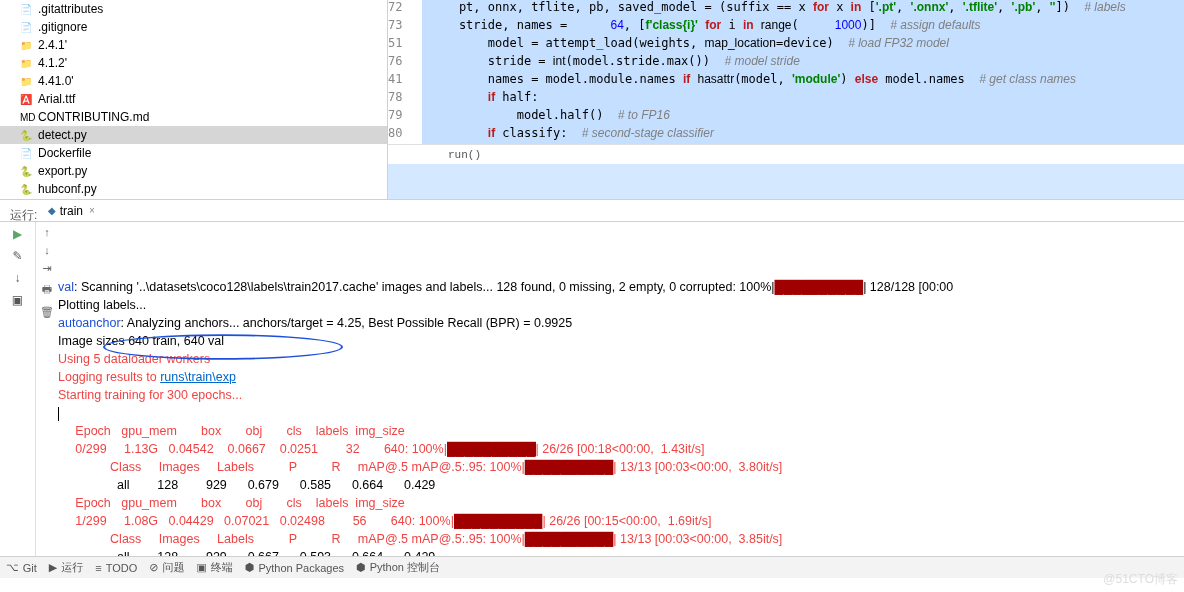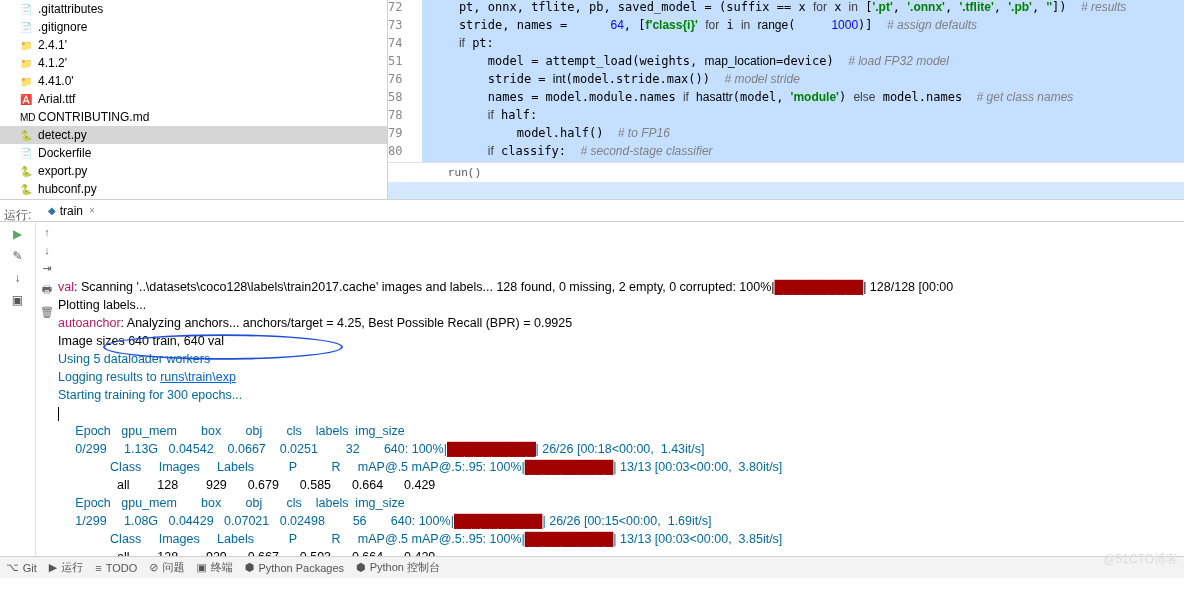--- a/index.html
+++ b/index.html
@@ -7,46 +7,46 @@
 .top-wrap { display: flex; height: 200px; border-bottom: 1px solid #d0d0d0; }
 .filetree { width: 388px; background: #fff; border-right: 1px solid #d0d0d0; overflow: hidden; }
 .ft-row { display: flex; align-items: center; height: 18px; padding-left: 20px; font-size: 12px; color: #000; cursor: pointer; }
 .ft-row.sel { background: #d6d6d6; }
 .ft-icon { width: 14px; margin-right: 4px; font-size: 10px; }
 .editor { flex: 1; background: #d4e9ff; display: flex; flex-direction: column; }
 .gutter { width: 34px; text-align: right; padding-right: 22px; color: #888; font-family: 'Consolas', monospace; font-size: 12px; background: #fff; }
 .edline { display: flex; height: 18px; }
 .code { flex: 1; font-family: 'Consolas', monospace; font-size: 12px; white-space: pre; padding-left: 8px; background: #c4dfff; }
 .crumb { height: 20px; padding-left: 60px; font-size: 11px; color: #555; background: #fff; border-top: 1px solid #e0e0e0; display: flex; align-items: center; font-family: Liberation Mono, monospace; }
-.kw { color: #404040; font-weight: normal; }
+.kw { color: #b91c1c; font-weight: bold; }
 .str { color: #008000; font-weight: bold; }
 .cm { color: #808080; font-style: italic; }
 .nm { color: #000; }
 .fn { color: #000; }
 .num { color: #0000ff; margin-left: 36px; }
-.run-label { position: absolute; left: 4px; top: 207px; font-size: 12px; color: #555; }
+.run-label { position: absolute; left: 10px; top: 207px; font-size: 12px; color: #555; }
 .tab-row { height: 22px; display: flex; align-items: center; border-bottom: 1px solid #d0d0d0; padding-left: 40px; }
 .tab { padding: 2px 8px; font-size: 12px; display: flex; align-items: center; gap: 4px; }
 .tab .pyic { color: #3572a5; font-size: 10px; }
 .close-x { color: #888; font-size: 10px; margin-left: 2px; }
 .main-run { display: flex; height: 336px; }
 .tool-col { width: 36px; display: flex; flex-direction: column; align-items: center; padding-top: 4px; gap: 6px; border-right: 1px solid #e0e0e0; }
 .tool-col .tb { width: 16px; height: 16px; display: flex; align-items: center; justify-content: center; font-size: 12px; color: #555; cursor: pointer; }
 .tool-col .tb.play { color: #59a869; }
 .tool-col2 { width: 22px; display: flex; flex-direction: column; align-items: center; padding-top: 4px; gap: 6px; }
 .tool-col2 .tb2 { font-size: 11px; color: #666; cursor: pointer; }
 .console { flex: 1; font-family: 'Consolas', monospace; font-size: 12.5px; line-height: 18px; padding-top: 2px; white-space: pre; overflow: hidden; position: relative; }
-.c-red { color: #0369a1; }
+.c-red { color: #ef4444; }
 .c-redb { background: #a00000; color: #a00000; }
-.c-nav { color: #be185d; }
+.c-nav { color: #1d4ed8; }
 .c-link { color: #0066cc; text-decoration: underline; }
 .circle { border: 2px solid #1e4fd8; border-radius: 50%; position: absolute; width: 240px; height: 30px; left: 45px; top: 110px; pointer-events: none; transform: scaleY(0.85); }
 .bottom-bar { position: absolute; bottom: 14px; left: 0; right: 0; height: 22px; border-top: 1px solid #d0d0d0; background: #f3f3f3; display: flex; align-items: center; font-size: 11px; gap: 12px; padding-left: 6px; }
 .bb-item { display: flex; align-items: center; gap: 4px; color: #555; cursor: pointer; }
-.watermark { color: #ddd; font-size: 12px; position: absolute; right: 6px; bottom: 24px; }
+.watermark { color: #ddd; font-size: 12px; position: absolute; right: 6px; bottom: 4px; }
 .cursor { display:inline-block; width:1px; height:14px; background:#000; vertical-align:middle; }
 </style>
 </head>
 <body>
 
 <div class="top-wrap">
   <div class="filetree" id="ft">
       <div class="ft-row">
         <span class="ft-icon">📄</span>
         <span>.gitattributes</span>
@@ -90,40 +90,36 @@
       <div class="ft-row">
         <span class="ft-icon">🐍</span>
         <span>hubconf.py</span>
       </div>
       <div class="ft-row"></div>
     </div>
   <div class="editor">
     <div id="edlines">
         <div class="edline">
           <div class="gutter">72</div>
-          <div class="code">    pt, onnx, tflite, pb, saved_model = (suffix == x <span class="kw">for</span> x <span class="kw">in</span> [<span class="str">'.pt'</span>, <span class="str">'.onnx'</span>, <span class="str">'.tflite'</span>, <span class="str">'.pb'</span>, <span class="str">''</span>])  <span class="cm"># results</span></div>
+          <div class="code">    pt, onnx, tflite, pb, saved_model = (suffix == x <span class="kw">for</span> x <span class="kw">in</span> [<span class="str">'.pt'</span>, <span class="str">'.onnx'</span>, <span class="str">'.tflite'</span>, <span class="str">'.pb'</span>, <span class="str">''</span>])  <span class="cm"># labels</span></div>
         </div>
         <div class="edline">
           <div class="gutter">73</div>
           <div class="code">    stride, names = <span class="num">64</span>, [<span class="str">f'class{i}'</span> <span class="kw">for</span> i <span class="kw">in</span> <span class="fn">range</span>(<span class="num">1000</span>)]  <span class="cm"># assign defaults</span></div>
-        </div>
-        <div class="edline">
-          <div class="gutter">74</div>
-          <div class="code">    <span class="kw">if</span> pt:</div>
         </div>
         <div class="edline">
           <div class="gutter">51</div>
           <div class="code">        model = attempt_load(weights, <span class="nm">map_location</span>=device)  <span class="cm"># load FP32 model</span></div>
         </div>
         <div class="edline">
           <div class="gutter">76</div>
           <div class="code">        stride = <span class="fn">int</span>(model.stride.max())  <span class="cm"># model stride</span></div>
         </div>
         <div class="edline">
-          <div class="gutter">58</div>
+          <div class="gutter">41</div>
           <div class="code">        names = model.module.names <span class="kw">if</span> <span class="fn">hasattr</span>(model, <span class="str">'module'</span>) <span class="kw">else</span> model.names  <span class="cm"># get class names</span></div>
         </div>
         <div class="edline">
           <div class="gutter">78</div>
           <div class="code">        <span class="kw">if</span> half:</div>
         </div>
         <div class="edline">
           <div class="gutter">79</div>
           <div class="code">            model.half()  <span class="cm"># to FP16</span></div>
         </div>

